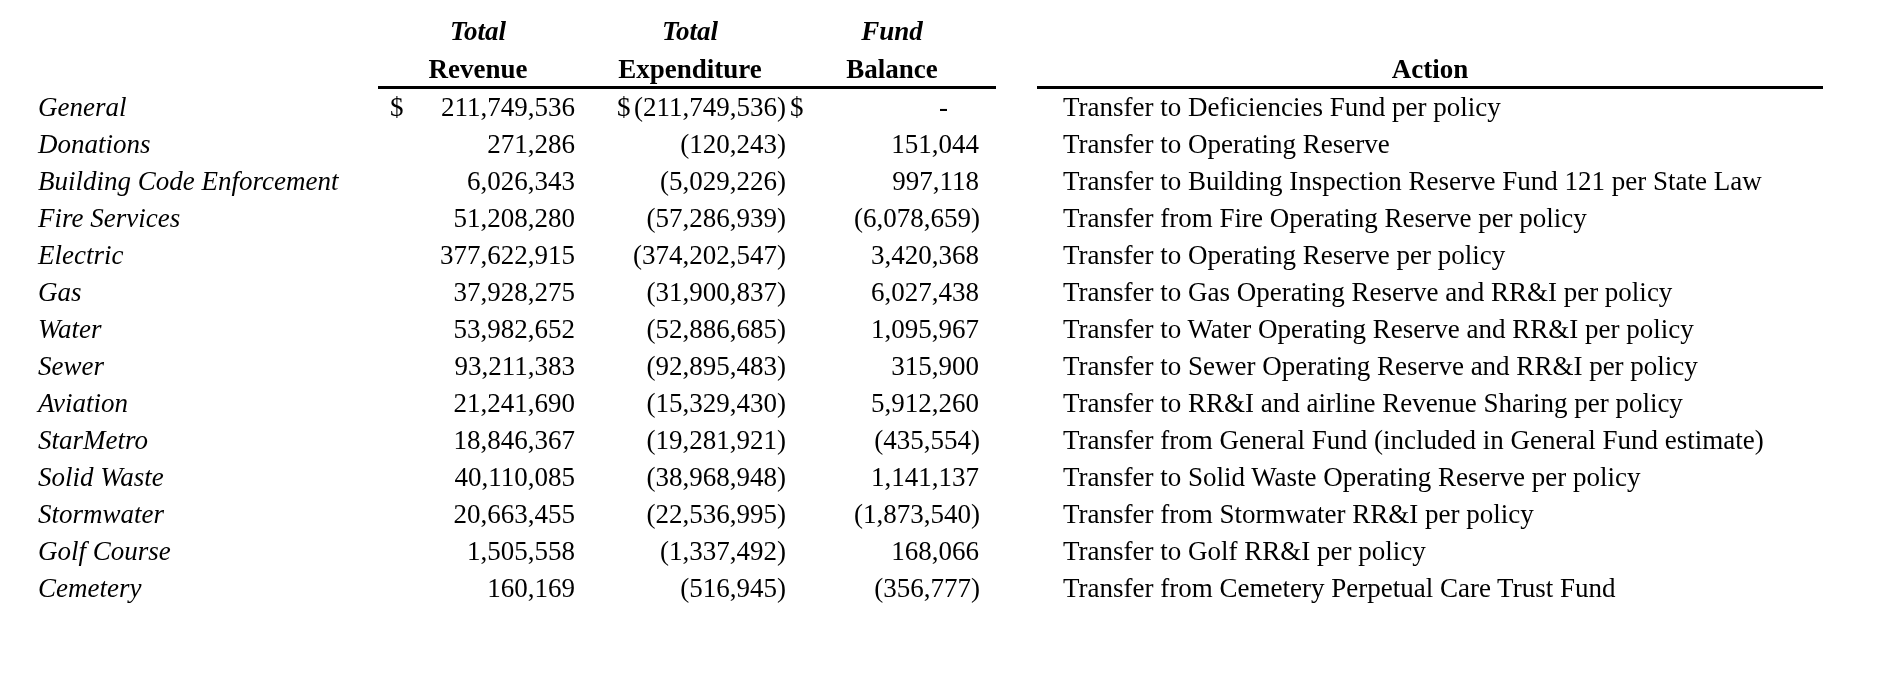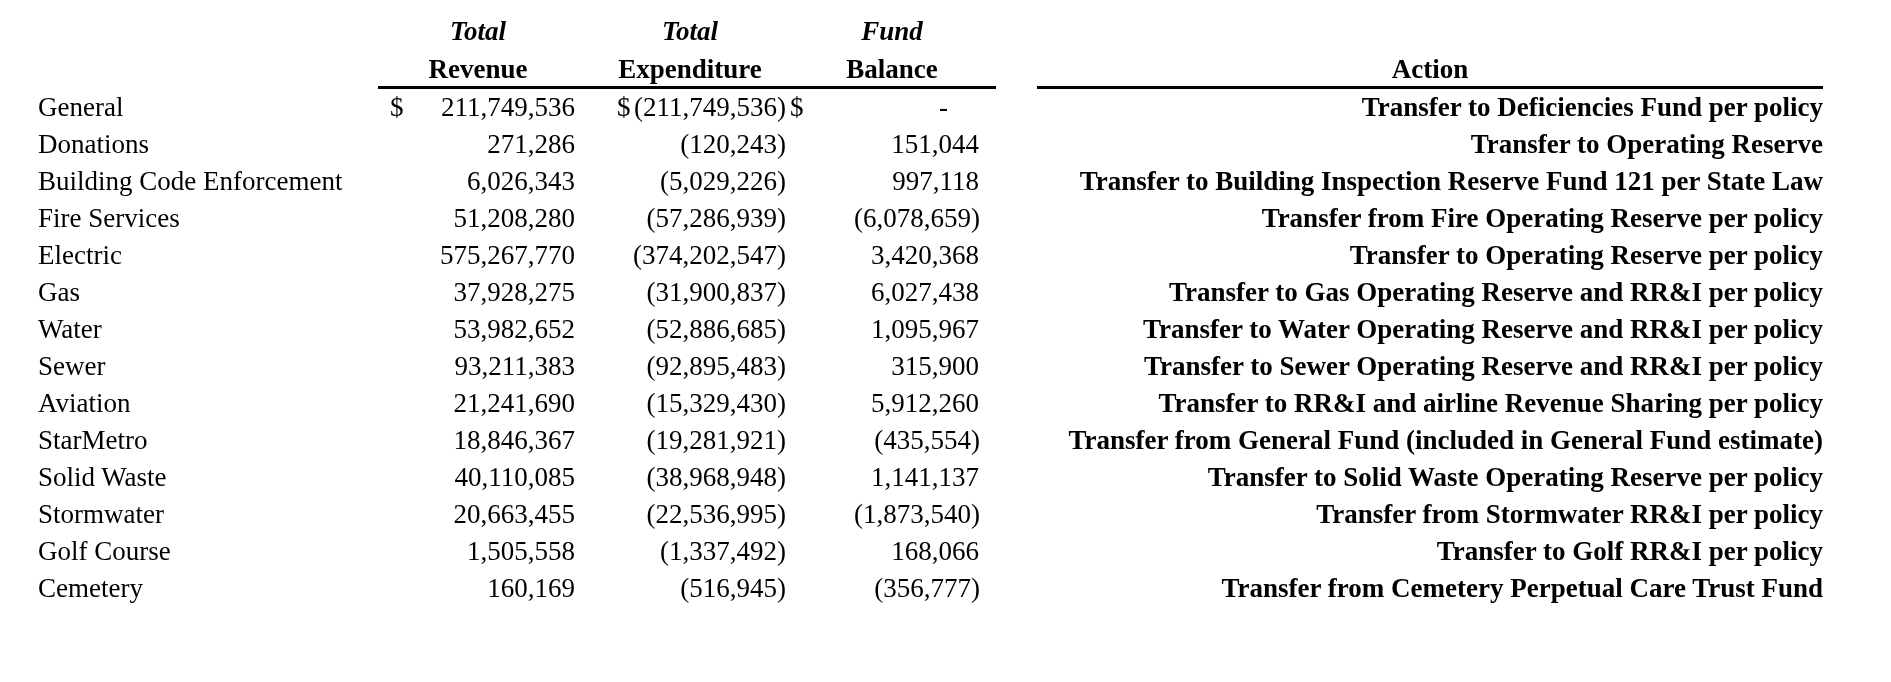--- a/index.html
+++ b/index.html
@@ -33,34 +33,34 @@
     white-space: nowrap;
     font-weight: normal;
     overflow: visible;
   }
   thead th { font-weight: bold; text-align: center; }
   tr.hrow-1 { height: 38px; font-style: italic; }
   tr.hrow-2 { height: 39px; }
   .u { border-bottom: 3px solid #000000; }
   tr.drow { height: 37px; }
 
-  td.cell-fund { padding-left: 38px; text-align: left; }
+  td.cell-fund { padding-left: 38px; text-align: left; font-style: italic; }
   .acell {
     display: flex;
     justify-content: space-between;
     align-items: baseline;
   }
   td.cell-rev .acell { padding-left: 12px; padding-right: 3px; }
   td.cell-exp .acell { padding-left: 25px; padding-right: 2px; }
   td.cell-bal .acell { padding-left: 2px;  padding-right: 8px; }
   .amt { }
   .amt.pos  { margin-right: 9px; }
   .amt.dash { margin-right: 40px; }
   .amt.neg  { margin-right: 8px; }
-  td.cell-act { padding-left: 26px; text-align: right; font-weight: bold; }
+  td.cell-act { padding-left: 26px; text-align: left; }
 </style>
 </head>
 <body>
 
 <table class="fund-table">
   <colgroup>
     <col class="c-fund">
       <col class="c-rev">
       <col class="c-gap1">
       <col class="c-exp">
@@ -183,21 +183,21 @@
       </div>
     </td>
     <td></td>
     <td class="cell-act">Transfer from Fire Operating Reserve per policy</td>
   </tr>
       <tr class="drow">
     <td class="cell-fund">Electric</td>
     <td class="cell-rev">
       <div class="acell">
         <span class="cur"></span>
-        <span class="amt">575,267,770</span>
+        <span class="amt">377,622,915</span>
       </div>
     </td>
     <td></td>
     <td class="cell-exp">
       <div class="acell">
         <span class="cur"></span>
         <span class="amt">(374,202,547)</span>
       </div>
     </td>
     <td class="cell-bal">

